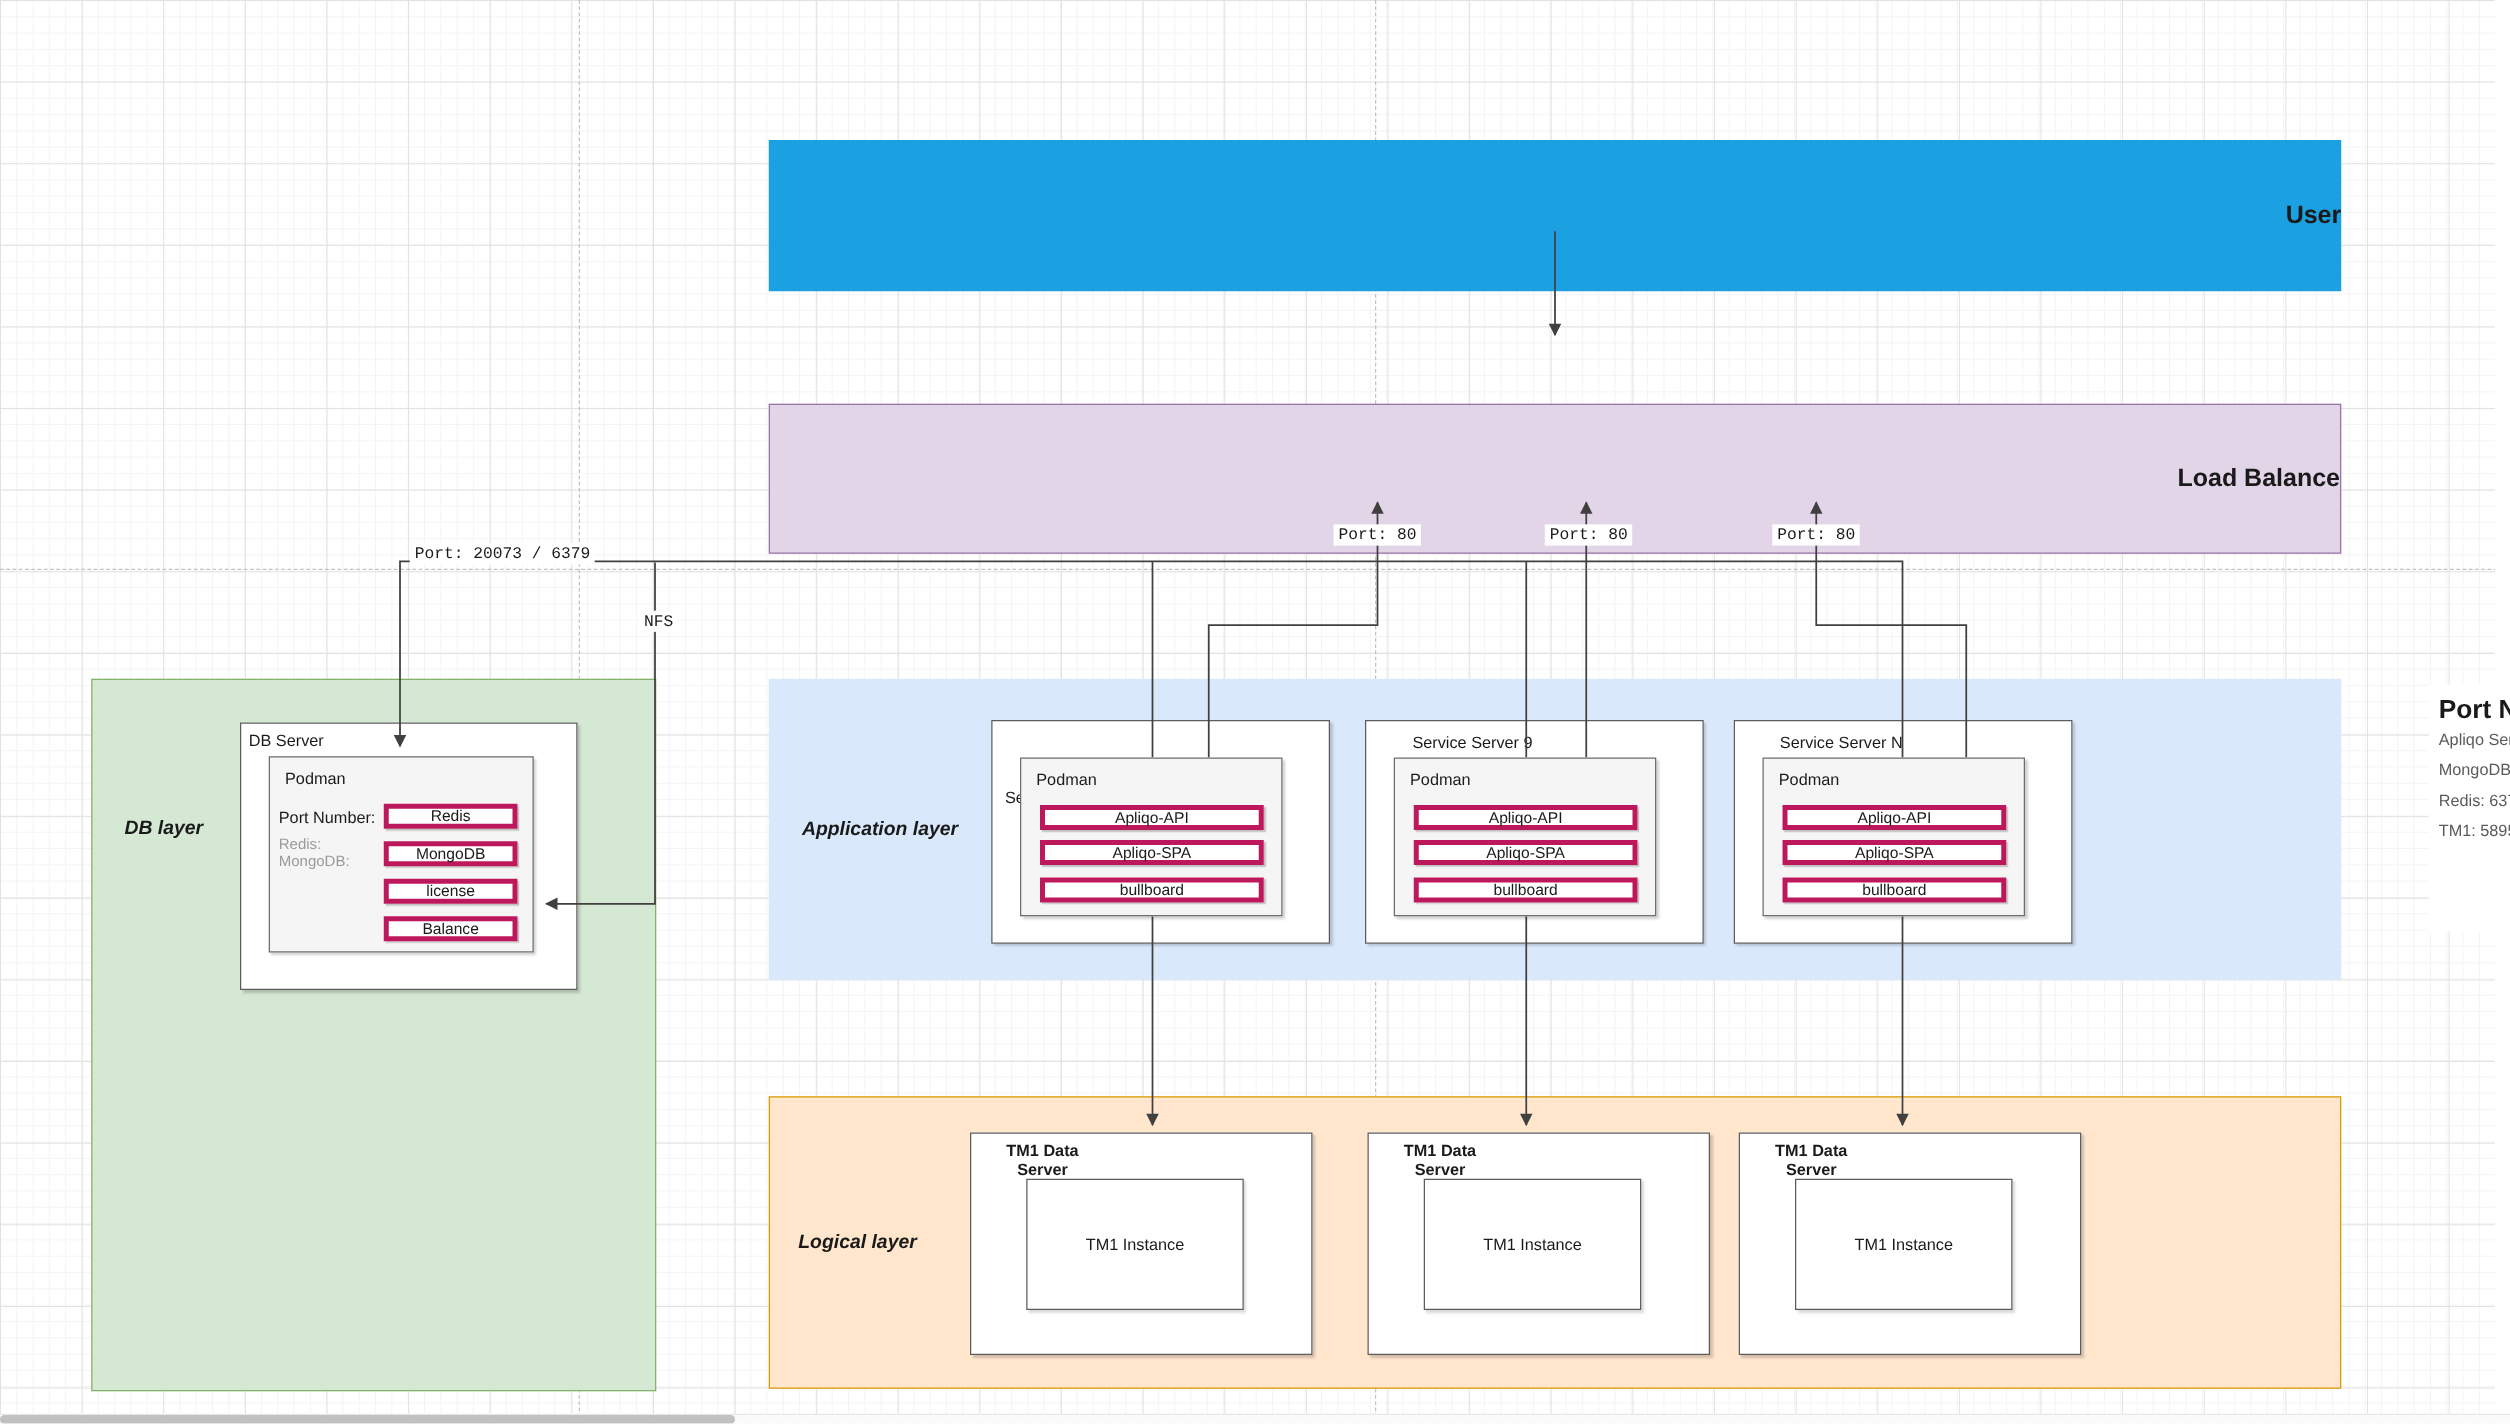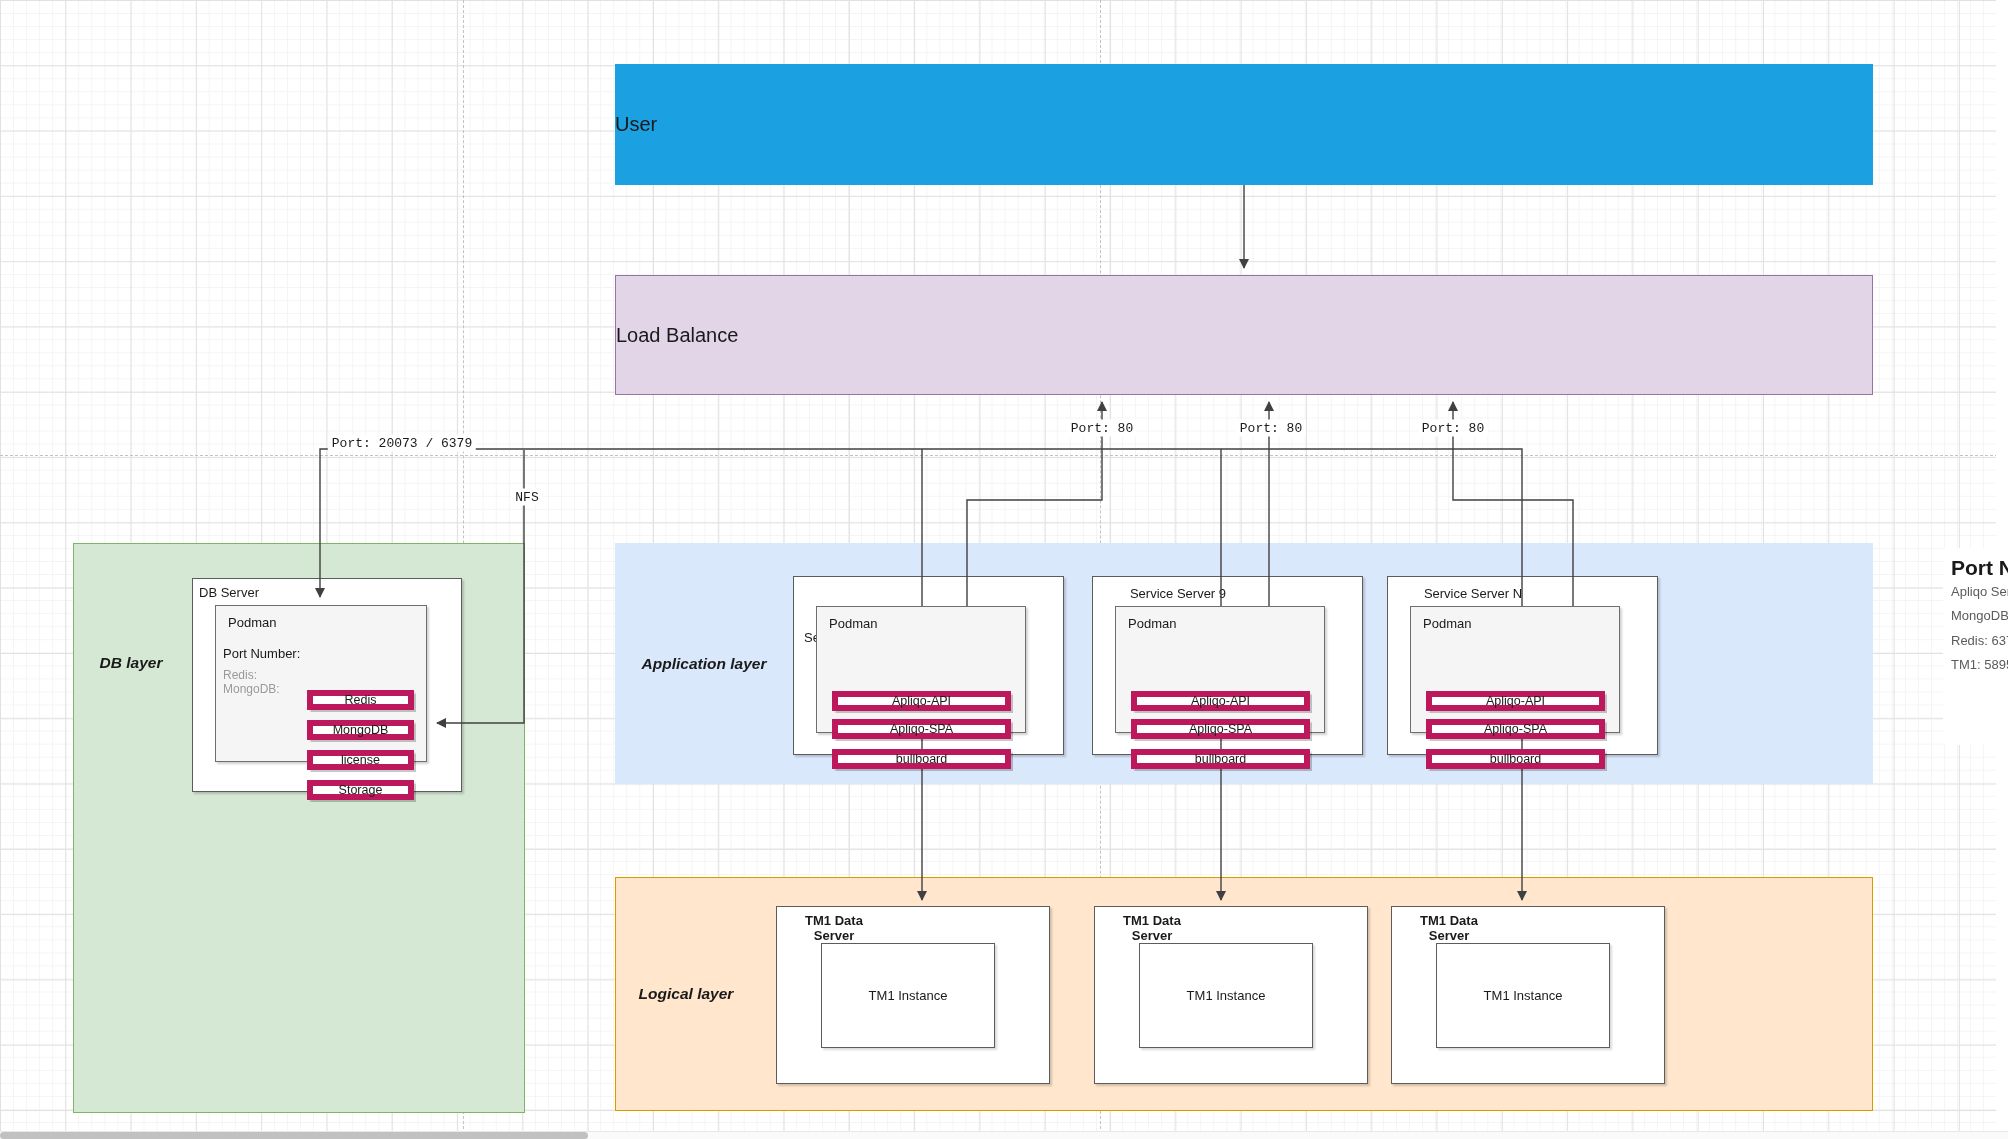--- a/index.html
+++ b/index.html
@@ -15,30 +15,30 @@
       linear-gradient(#f4f4f4 1px, transparent 1px),
       linear-gradient(90deg, #f4f4f4 1px, transparent 1px);
     background-size: 65.3px 65.3px, 65.3px 65.3px, 13.06px 13.06px, 13.06px 13.06px;
   }
   .dash-v { position:absolute; top:0; height:1139px; border-left:1px dashed #c2c2c2; }
   .dash-h { position:absolute; left:0; width:2008px; border-top:1px dashed #c2c2c2; }
 
   .region { position:absolute; }
   .region-label { position:absolute; transform:translate(-50%,-50%); font-size:15.5px; font-weight:bold; font-style:italic; white-space:nowrap; }
 
-  .bigbar { position:absolute; display:flex; align-items:center; justify-content:flex-start; font-size:20px; font-weight:normal; }
+  .bigbar { position:absolute; display:flex; align-items:center; justify-content:flex-end; font-size:20px; font-weight:bold;margin-top:48px; }
 
   .outerbox { position:absolute; background:#fff; border:1.5px solid #5c5c5c; box-shadow:2px 2px 2px rgba(0,0,0,0.18); }
   .boxtitle { position:absolute; font-size:13px; white-space:nowrap;text-align:center; }
 
   .podman { position:absolute; background:#f5f5f5; border:1.4px solid #6e6e6e; box-shadow:2px 2px 2px rgba(0,0,0,0.18); }
   .podman-label { position:absolute; left:12px; top:9px; font-size:13px; }
 
-  .component { position:absolute; background:#fff; border:6px solid #be185d; box-shadow:1.5px 1.5px 1px rgba(0,0,0,0.22);
-    display:flex; align-items:center; justify-content:center; font-size:12.5px;margin-top:47px; }
+  .component { position:absolute; background:#fff; border:4px solid #be185d; box-shadow:1.5px 1.5px 1px rgba(0,0,0,0.22);
+    display:flex; align-items:center; justify-content:center; font-size:12.5px; }
 
   .sidelabel { position:absolute; font-size:13px; white-space:nowrap; }
   .sidelabel.gray { color:#9a9a9a; font-size:12px; }
 
   .edge-label { position:absolute; transform:translate(-50%,-50%); background:#ffffff; padding:1px 4px; font-size:13px; white-space:nowrap;font-family:Liberation Mono, monospace; }
 
   svg.wires { position:absolute; left:0; top:0; pointer-events:none; }
   svg.wires path { pointer-events:stroke; }
 
   .tm1-title { position:absolute; left:14px; top:6px; width:86px; text-align:center; font-size:13px; line-height:15px;font-weight:bold; }
@@ -138,21 +138,21 @@
   <div class="edge-label" style="left:527px; top:497px;">NFS</div>
 
   <div class="podman" style="left:215px; top:605px; width:212px; height:157px;">
     <div class="podman-label">Podman</div>
     <div class="sidelabel" style="left:7px; top:40px;">Port Number:</div>
     <div class="sidelabel gray" style="left:7px; top:62px;">Redis:</div>
     <div class="sidelabel gray" style="left:7px; top:76px;">MongoDB:</div>
     <div class="component" style="left:91px; top:37px; width:107px; height:20px;">Redis</div>
     <div class="component" style="left:91px; top:67px; width:107px; height:20px;">MongoDB</div>
     <div class="component" style="left:91px; top:97px; width:107px; height:20px;">license</div>
-    <div class="component" style="left:91px; top:127px; width:107px; height:20px;">Storage</div>
+    <div class="component" style="left:91px; top:127px; width:107px; height:20px;">Balance</div>
   </div>
 
   <div class="podman" style="left:816px; top:606px; width:210px; height:127px;">
     <div class="podman-label">Podman</div>
     <div class="component" style="left:15px; top:37px; width:179px; height:20px;">Apliqo-API</div>
     <div class="component" style="left:15px; top:65px; width:179px; height:20px;">Apliqo-SPA</div>
     <div class="component" style="left:15px; top:95px; width:179px; height:20px;">bullboard</div>
   </div>
   <div class="podman" style="left:1115px; top:606px; width:210px; height:127px;">
     <div class="podman-label">Podman</div>

